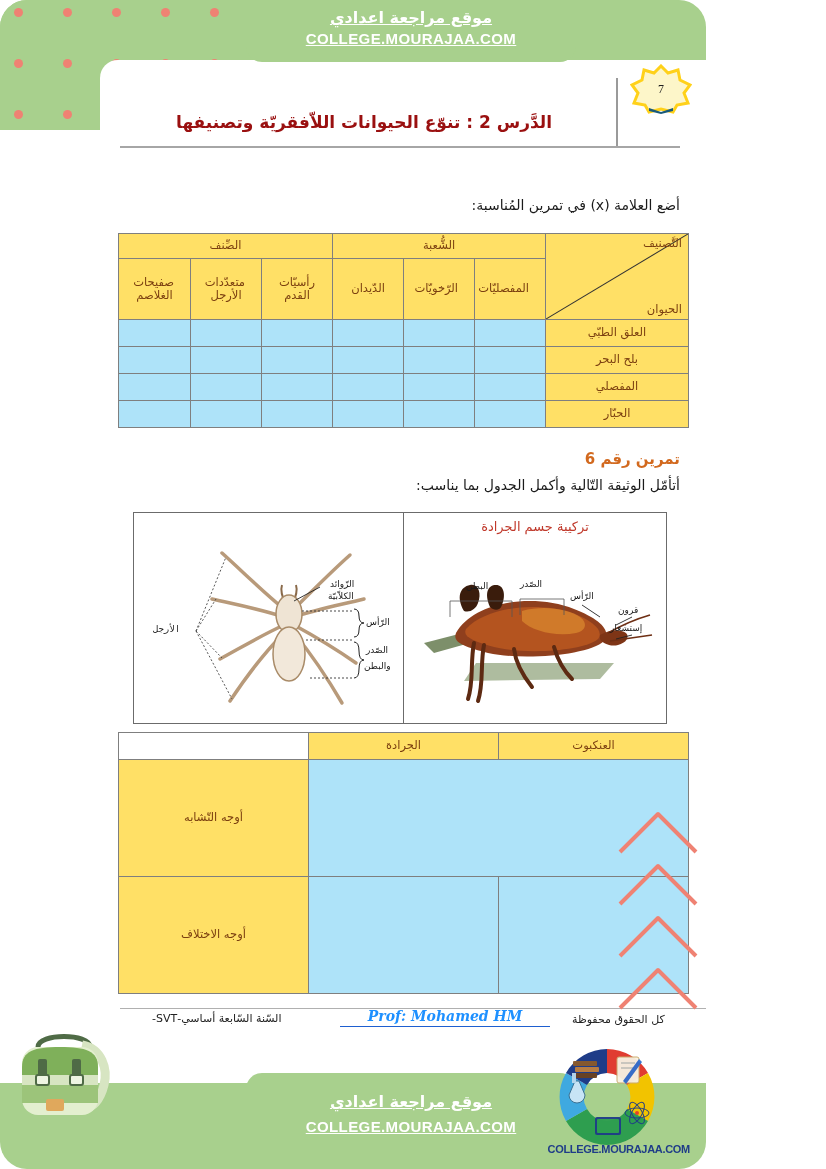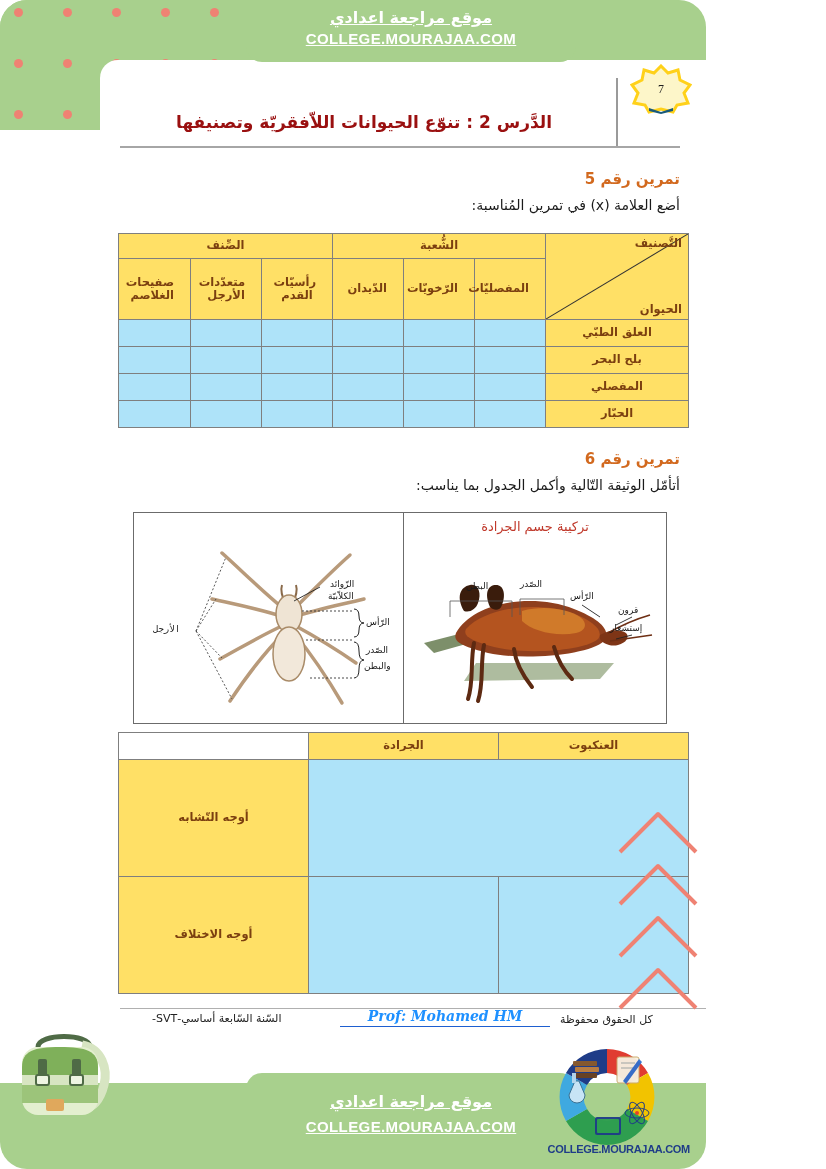--- a/index.html
+++ b/index.html
@@ -198,21 +198,20 @@
     table-layout: fixed;
   }
   table.sheet td {
     border: 1px solid #7f7f7f;
     color: #7b3f10;
     font-size: 11.5px;
     text-align: center;
     vertical-align: middle;
     padding: 1px 16px;
     line-height: 1.15;
-    font-weight: bold;
   }
   td.hdr { background: #ffe066; }
   td.cell { background: #aee3f9; }
   td.blank { background: #ffffff; border: none; }
 
   
   td.diag {
     background: #ffe066;
     position: relative;
     padding: 0;
@@ -278,21 +277,21 @@
     color: #1e90ff;
     font-size: 14px;
     font-weight: bold;
     font-style: italic;
     font-family: "DejaVu Serif", serif;
     border-bottom: 1.5px solid #1e5fd0;
     padding-bottom: 2px;
   }
   .foot-right {
     position: absolute;
-    left: 560px; top: 1013px;
+    left: 572px; top: 1013px;
     direction: rtl;
     color: #222;
     font-size: 11px;
     font-family: "DejaVu Sans", sans-serif;
   }
 
   
   .green-bottom {
     position: absolute;
     left: 0; bottom: 0;
@@ -422,21 +421,20 @@
       <polygon points="31,2 38,9 48,6 50,16 60,21 54,29 58,39 47,41 43,48 31,45 19,48 15,41 4,39 8,29 2,21 12,16 14,6 24,9" fill="#fdf6c9" stroke="#ffd11a" stroke-width="3"></polygon>
       <path d="M19,44 L31,48 L43,44 L43,47 L31,50 L19,47 Z" fill="#1a5a7a"></path>
     </svg>
     <div class="page-num">7</div>
   </div>
   <div class="title-vrule"></div>
 
   <div class="lesson-title">الدَّرس 2 : تنوّع الحيوانات اللاّفقريّة وتصنيفها</div>
   <div class="title-underline"></div>
 
-  <div class="ex-head" style="left:430px; top:170px; width:250px;">تمرين رقم 5</div>
   <div class="ex-instr" style="left:380px; top:197px; width:300px;">أضع العلامة (x) في تمرين المُناسبة:</div>
 
   <table class="sheet" id="table5" style="left:118px; top:233px; width:570px;">
     <colgroup>
       <col style="width:143px">
         <col style="width:71px">
         <col style="width:71px">
         <col style="width:71px">
       <col style="width:71px">
         <col style="width:71px">

